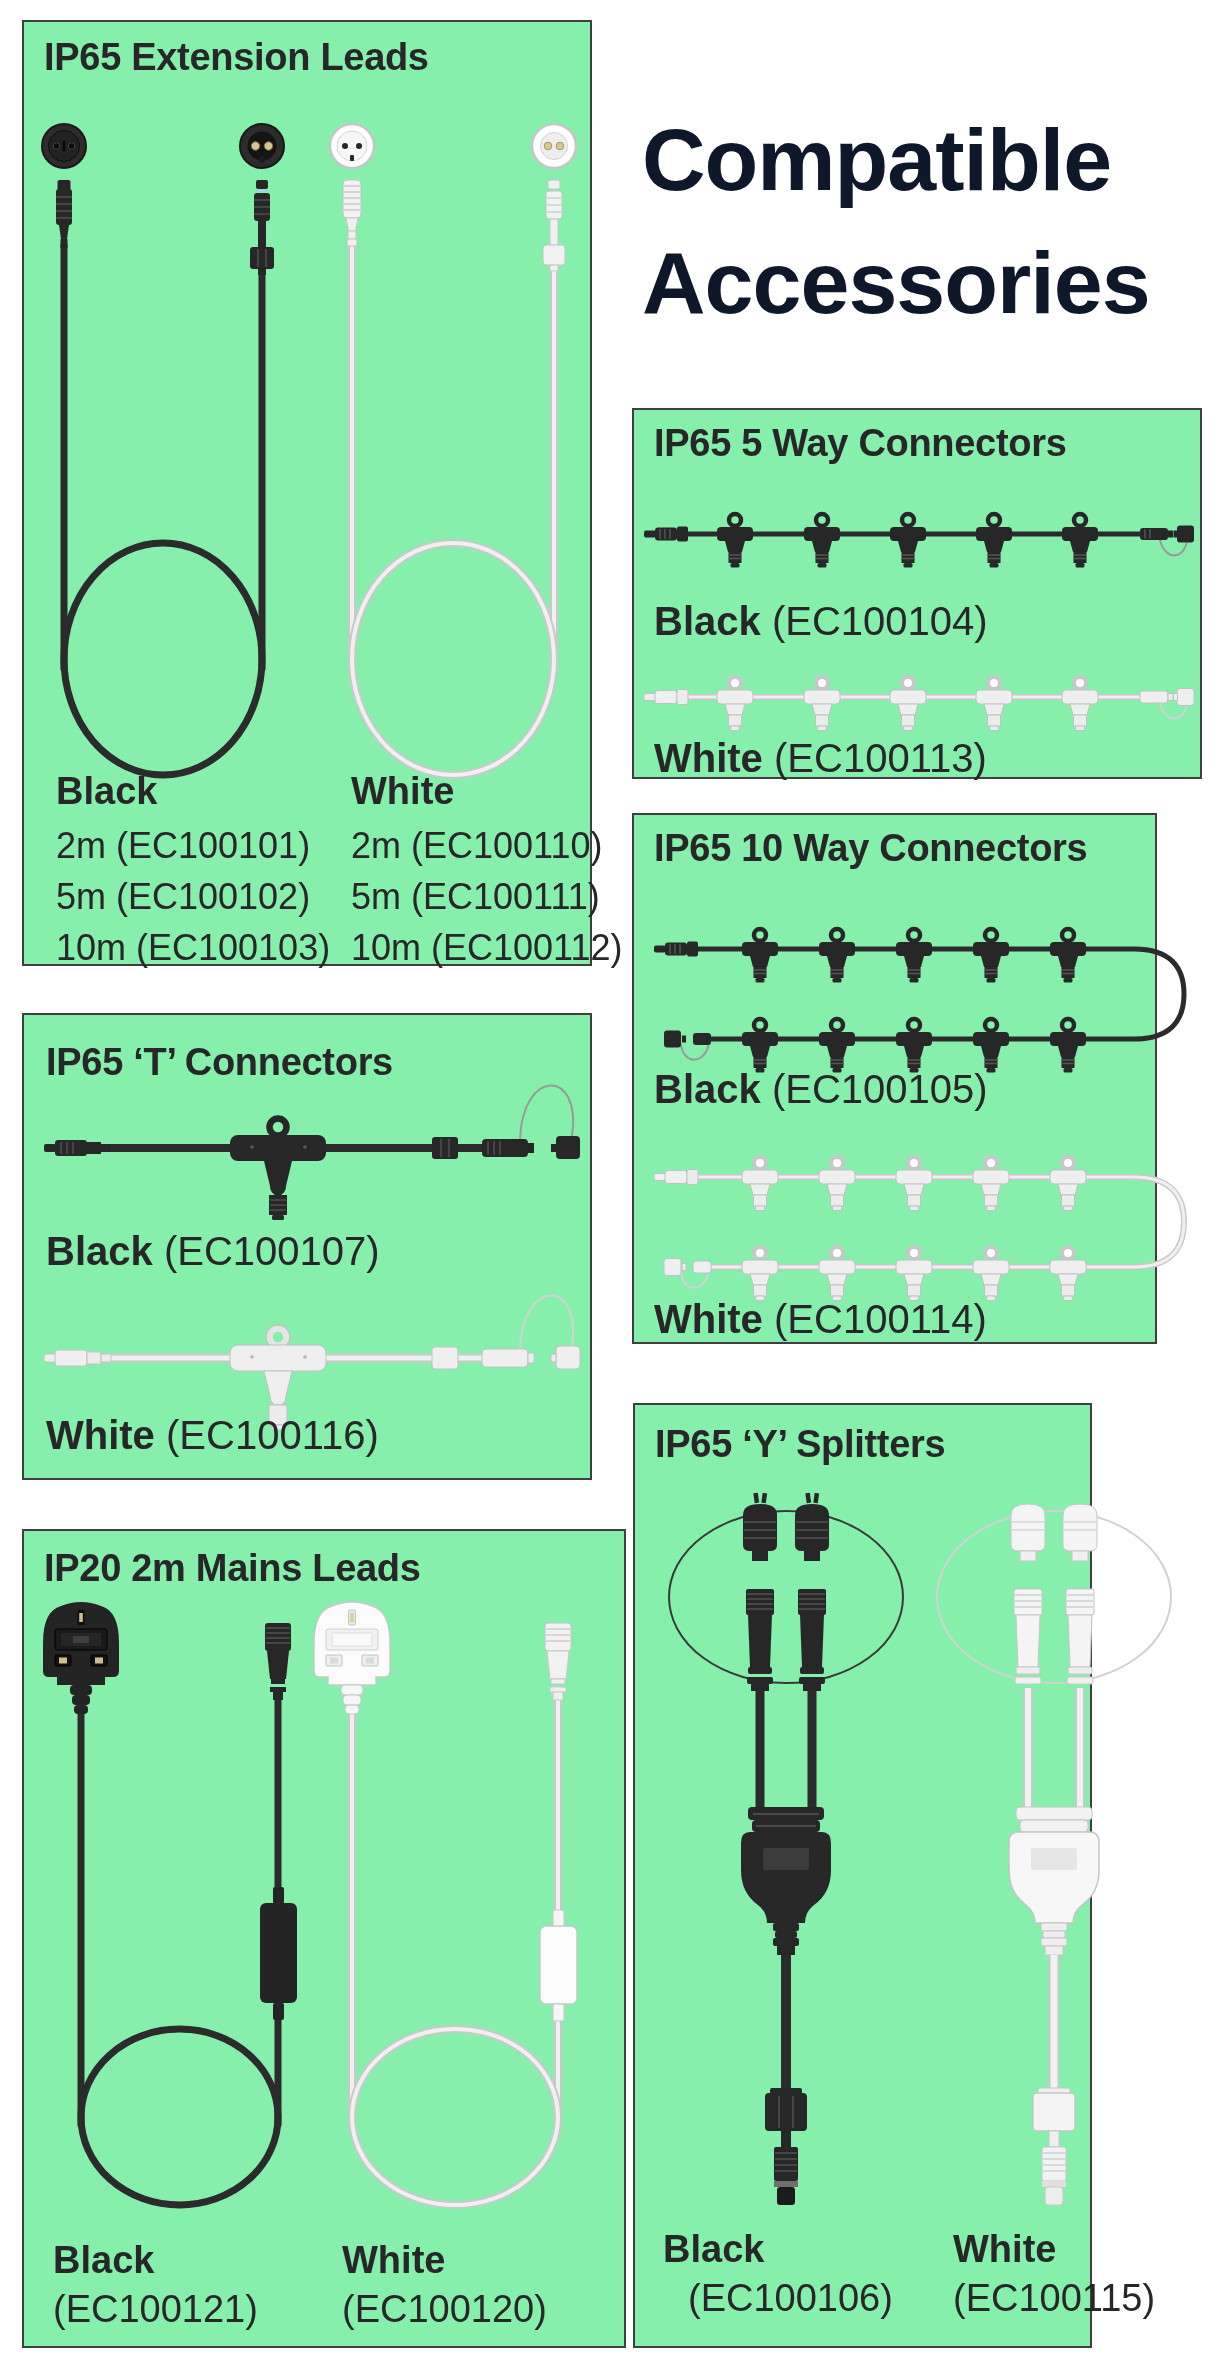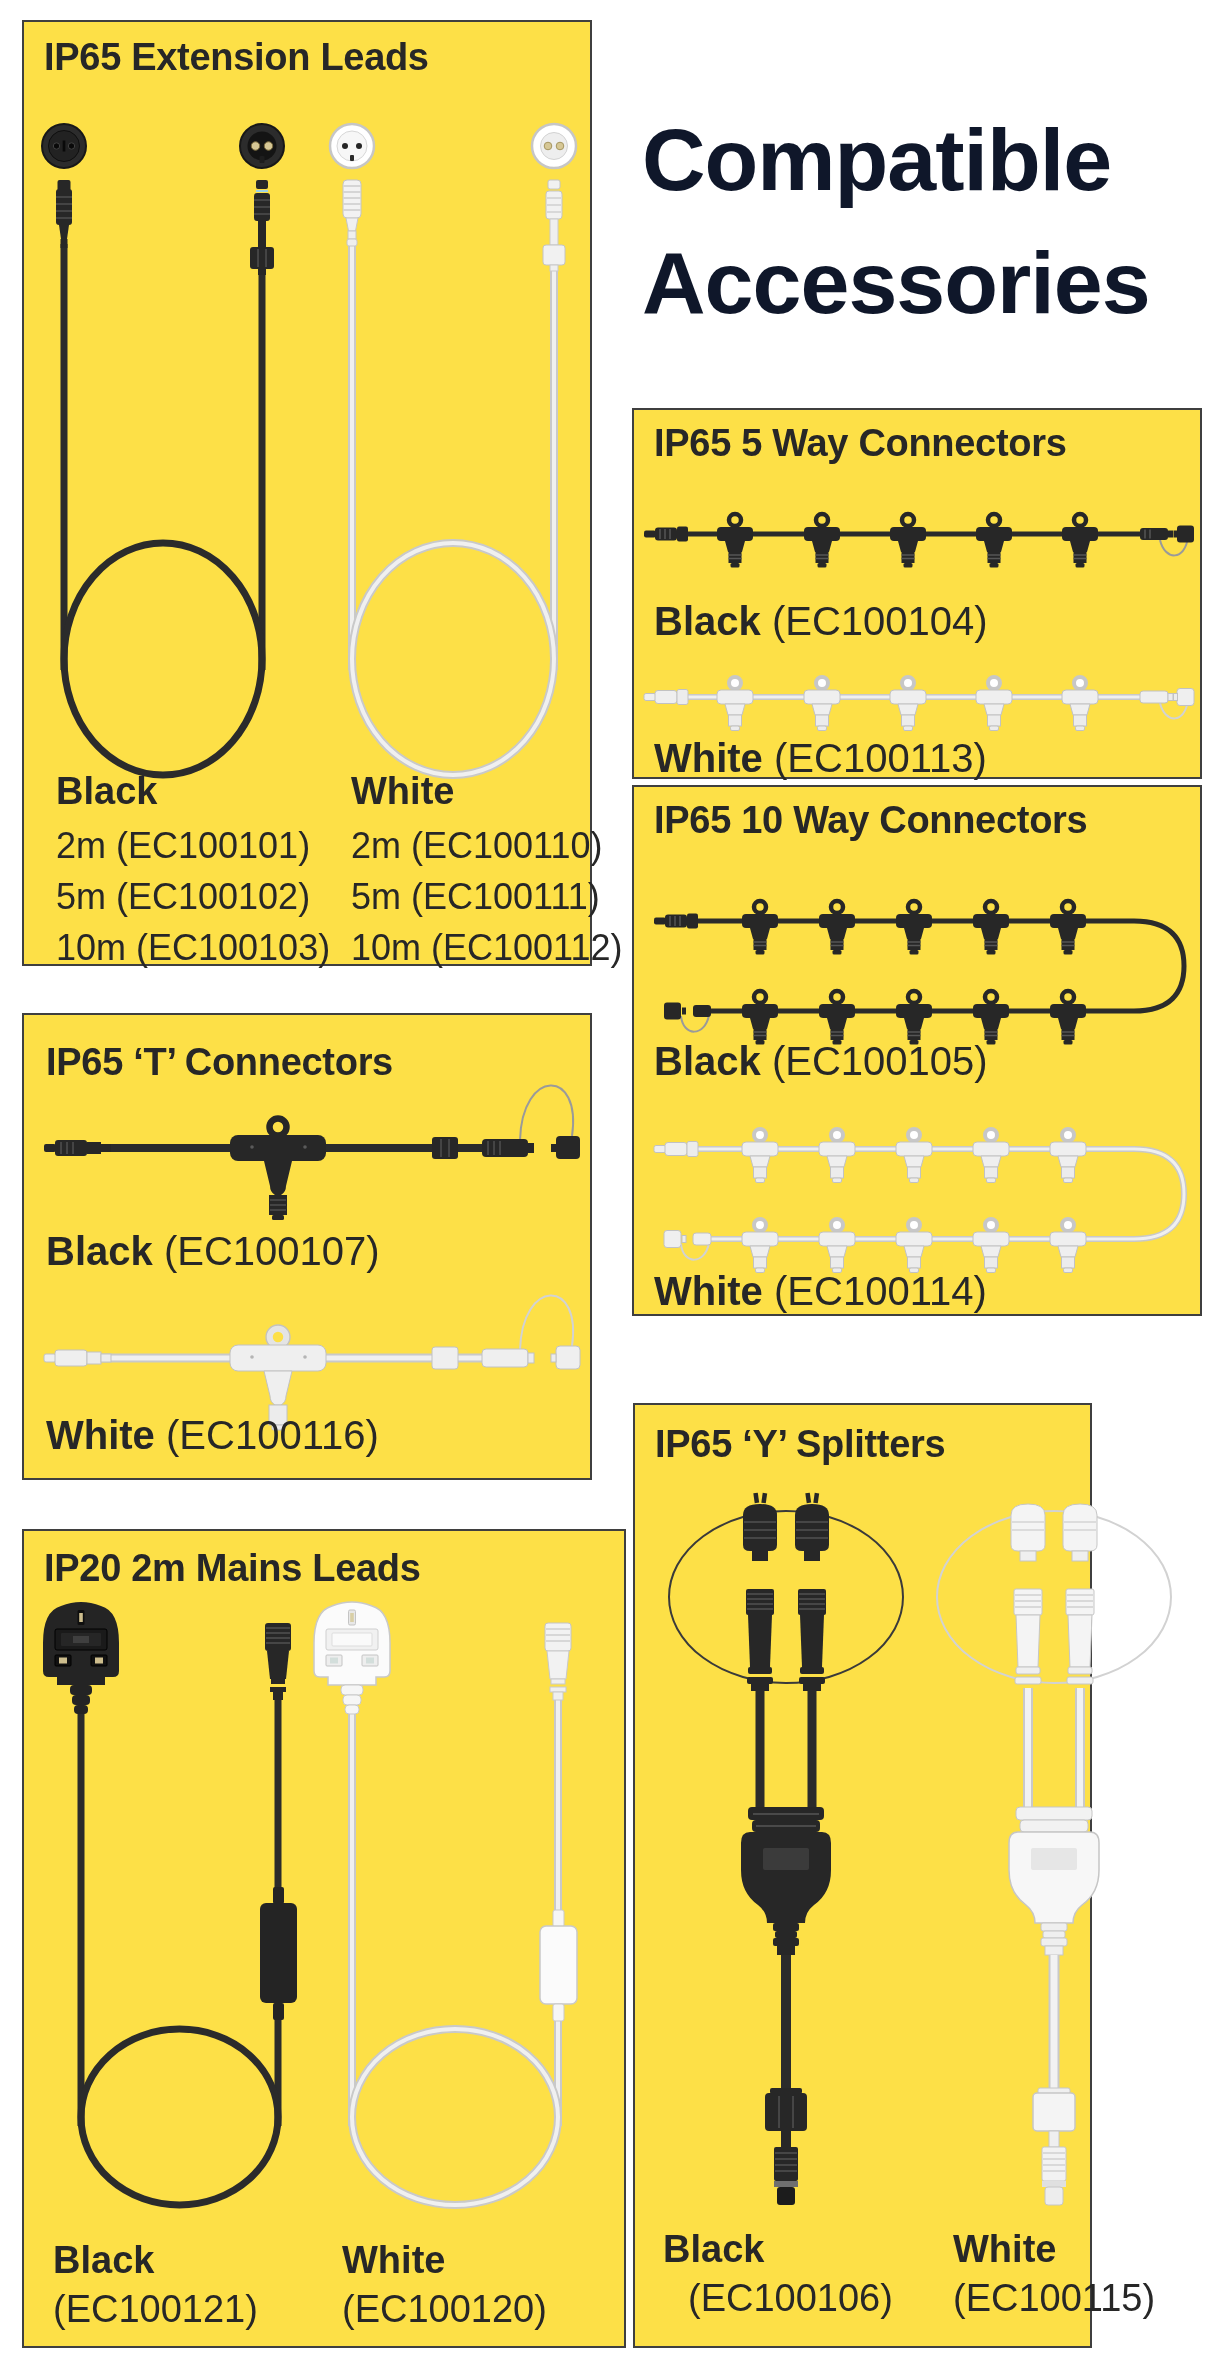--- a/index.html
+++ b/index.html
@@ -1,18 +1,18 @@
 <!DOCTYPE html>
 <html><head>
 <meta charset="utf-8">
 <style>
   html,body{margin:0;padding:0;background:#fff;}
   .page{position:relative;width:1218px;height:2362px;background:#fff;overflow:hidden;
         font-family:"Liberation Sans",sans-serif;color:#272727;}
-  .panel{position:absolute;background:#fde047;border:2px solid #3f3f3f;box-sizing:border-box;}
+  .panel{position:absolute;background:#86efac;border:2px solid #3f3f3f;box-sizing:border-box;}
   .panel svg{position:absolute;left:0;top:0;pointer-events:none;}
   .ptitle{position:absolute;margin:0;font-size:38px;font-weight:bold;letter-spacing:-.3px;
           color:#272727;white-space:nowrap;}
   .plabel{position:absolute;font-size:40px;color:#272727;white-space:nowrap;}
   .plabel .b{font-weight:bold;}
   .colblock{position:absolute;white-space:nowrap;}
   .colblock .hdr{font-size:38px;font-weight:bold;line-height:53px;}
   .colblock .ln{font-size:36px;line-height:51px;}
   .main-heading{position:absolute;left:642px;top:98px;width:540px;margin:0;
                 font-size:88px;line-height:1.4;font-weight:bold;letter-spacing:-1px;color:#0f172a;}
@@ -220,21 +220,21 @@
     </svg>
     <h2 class="ptitle" style="left:20px;top:12px;">IP65 5 Way Connectors</h2>
     <div class="plabel" style="left:20px;top:189px;">
       <span class="b">Black</span> <span>(EC100104)</span>
     </div>
     <div class="plabel" style="left:20px;top:326px;">
       <span class="b">White</span> <span>(EC100113)</span>
     </div>
   </section>
 
-  <section class="panel" style="left:632px;top:785px;width:570px;height:531px;">
+  <section class="panel" style="left:632px;top:813px;width:525px;height:531px;">
     <svg width="566" height="527" viewBox="0 0 566 527">
       <path d="M 64 134 L 500 134 C 536 134 550 152 550 179 C 550 206 536 224 500 224 L 76 224" fill="none" stroke="#2b2b2b" stroke-width="5"></path>
       <use href="#tip-b" x="20" y="134"></use>
       <use href="#tap-b" x="126" y="134"></use>
         <use href="#tap-b" x="203" y="134"></use>
       <use href="#tap-b" x="280" y="134"></use>
         <use href="#tap-b" x="357" y="134"></use>
       <use href="#tap-b" x="434" y="134"></use>
       <use href="#cap-b" x="76" y="224"></use>
       <use href="#tap-b" x="126" y="224"></use>

